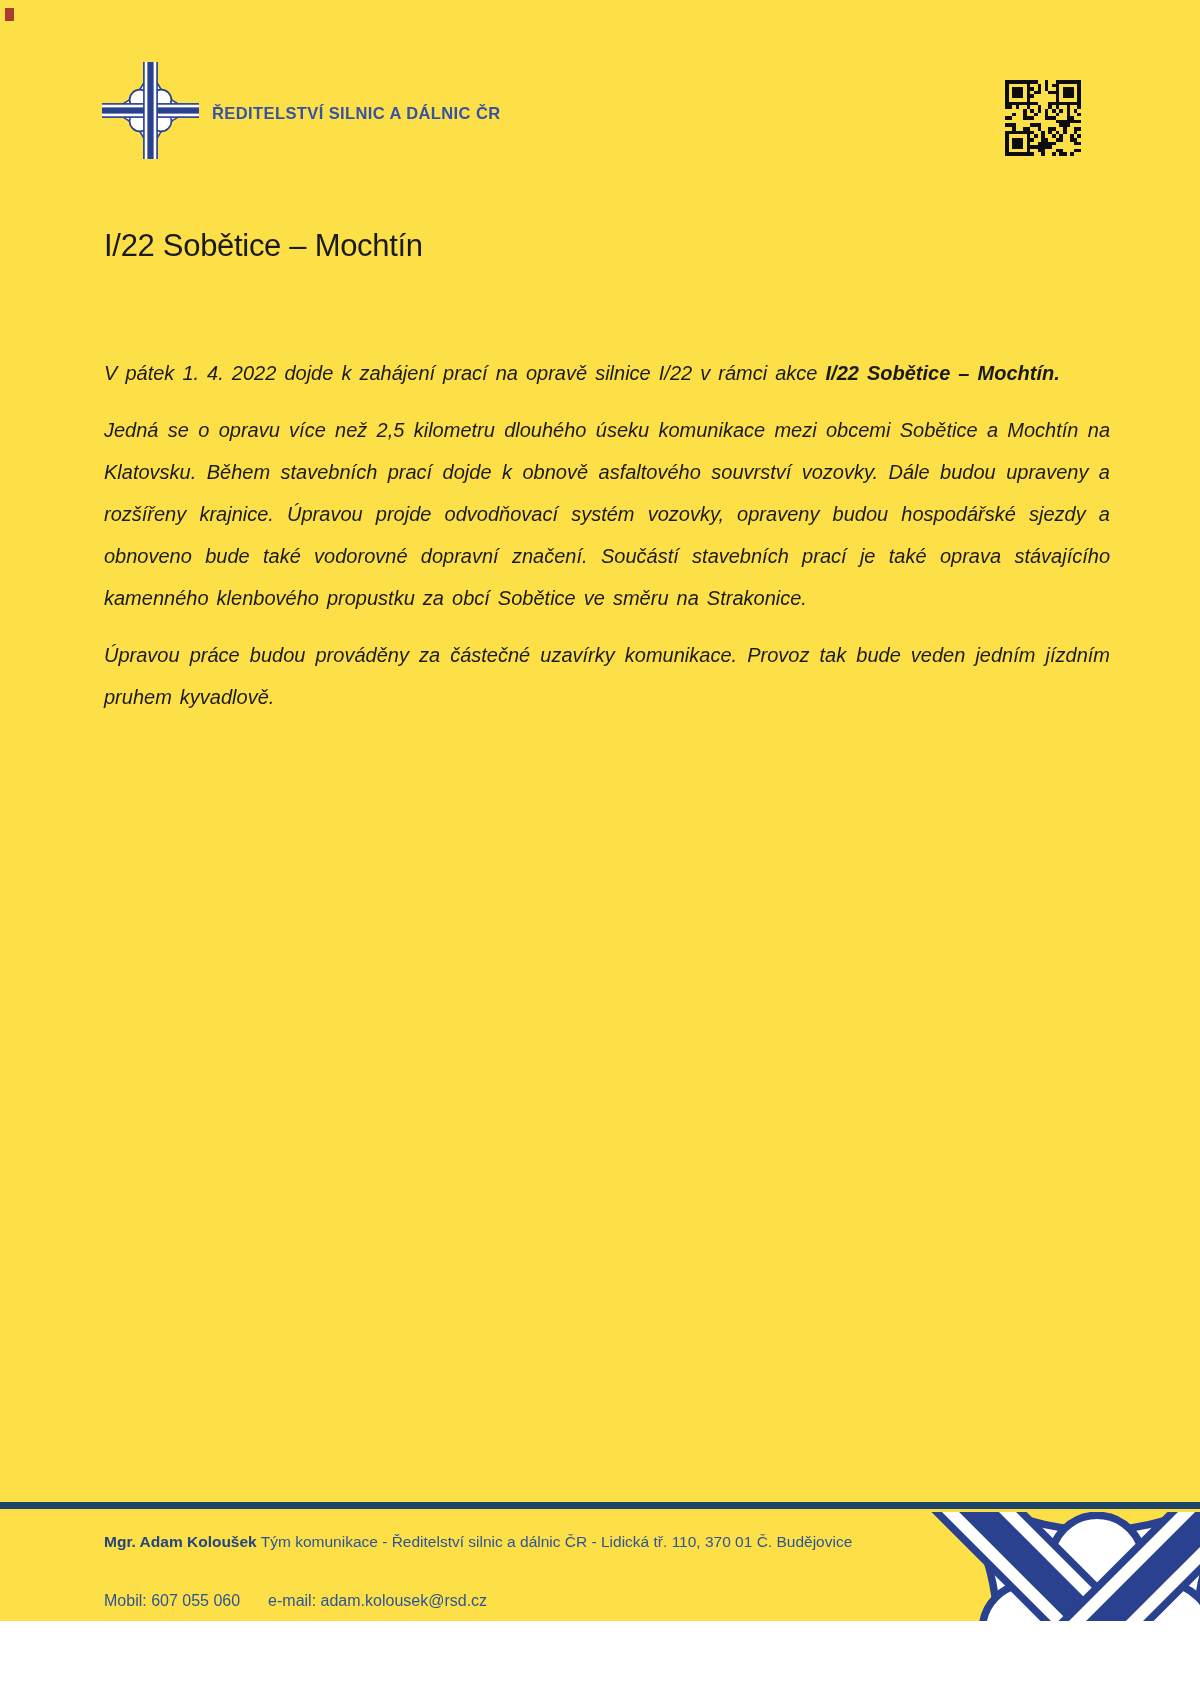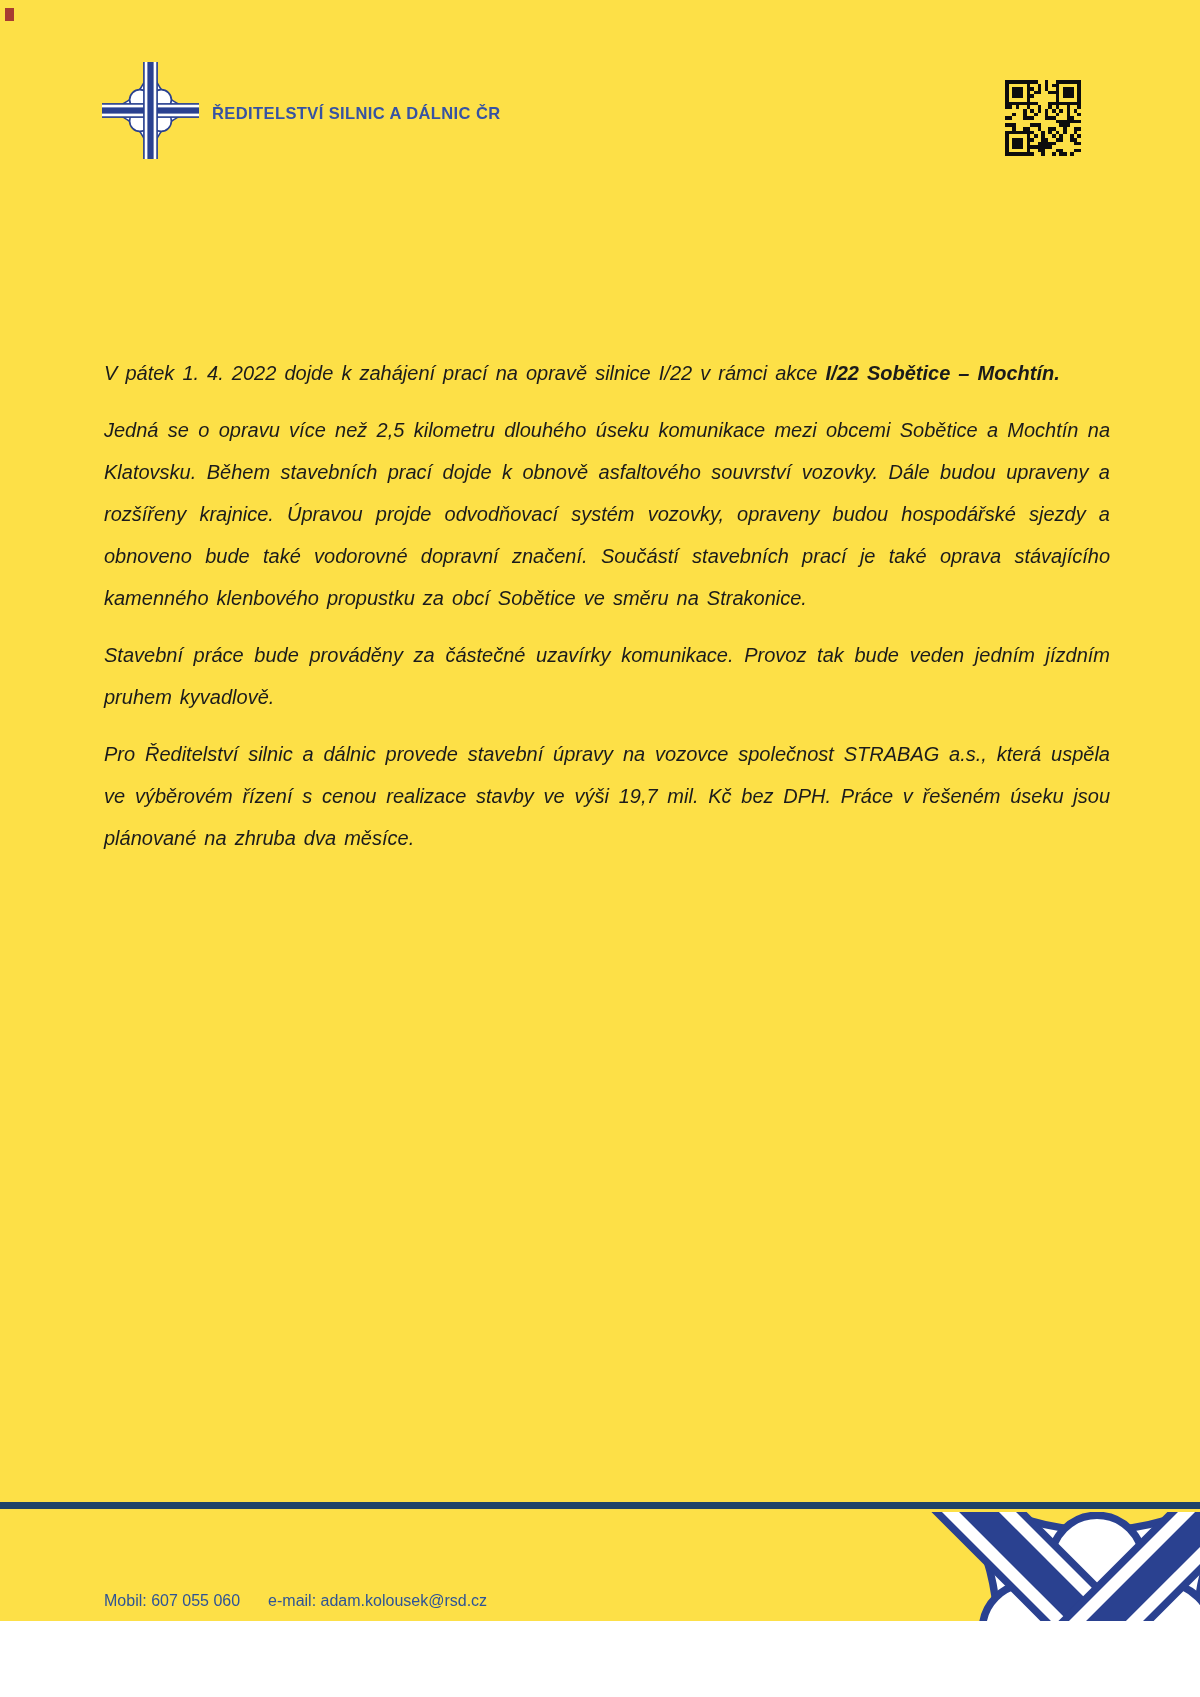--- a/index.html
+++ b/index.html
@@ -60,30 +60,33 @@
   </div>
 
   <div class="org-name">ŘEDITELSTVÍ SILNIC A DÁLNIC ČR</div>
 
   <div class="qr">
     <svg viewBox="0 0 21 21" width="76" height="76" shape-rendering="crispEdges">
       <path id="qr-path" fill="#0d0d0d" d="M0 0h1v1h-1zM1 0h1v1h-1zM2 0h1v1h-1zM3 0h1v1h-1zM4 0h1v1h-1zM5 0h1v1h-1zM6 0h1v1h-1zM7 0h1v1h-1zM8 0h1v1h-1zM11 0h1v1h-1zM14 0h1v1h-1zM15 0h1v1h-1zM16 0h1v1h-1zM17 0h1v1h-1zM18 0h1v1h-1zM19 0h1v1h-1zM20 0h1v1h-1zM0 1h1v1h-1zM6 1h1v1h-1zM9 1h1v1h-1zM11 1h1v1h-1zM13 1h1v1h-1zM14 1h1v1h-1zM20 1h1v1h-1zM0 2h1v1h-1zM2 2h1v1h-1zM3 2h1v1h-1zM4 2h1v1h-1zM6 2h1v1h-1zM7 2h1v1h-1zM9 2h1v1h-1zM11 2h1v1h-1zM14 2h1v1h-1zM16 2h1v1h-1zM17 2h1v1h-1zM18 2h1v1h-1zM20 2h1v1h-1zM0 3h1v1h-1zM2 3h1v1h-1zM3 3h1v1h-1zM4 3h1v1h-1zM6 3h1v1h-1zM8 3h1v1h-1zM9 3h1v1h-1zM12 3h1v1h-1zM13 3h1v1h-1zM14 3h1v1h-1zM16 3h1v1h-1zM17 3h1v1h-1zM18 3h1v1h-1zM20 3h1v1h-1zM0 4h1v1h-1zM2 4h1v1h-1zM3 4h1v1h-1zM4 4h1v1h-1zM6 4h1v1h-1zM7 4h1v1h-1zM14 4h1v1h-1zM16 4h1v1h-1zM17 4h1v1h-1zM18 4h1v1h-1zM20 4h1v1h-1zM0 5h1v1h-1zM6 5h1v1h-1zM14 5h1v1h-1zM20 5h1v1h-1zM0 6h1v1h-1zM1 6h1v1h-1zM2 6h1v1h-1zM3 6h1v1h-1zM4 6h1v1h-1zM5 6h1v1h-1zM6 6h1v1h-1zM7 6h1v1h-1zM8 6h1v1h-1zM12 6h1v1h-1zM13 6h1v1h-1zM14 6h1v1h-1zM15 6h1v1h-1zM16 6h1v1h-1zM17 6h1v1h-1zM18 6h1v1h-1zM19 6h1v1h-1zM20 6h1v1h-1zM0 7h1v1h-1zM1 7h1v1h-1zM3 7h1v1h-1zM6 7h1v1h-1zM9 7h1v1h-1zM12 7h1v1h-1zM14 7h1v1h-1zM17 7h1v1h-1zM20 7h1v1h-1zM5 8h1v1h-1zM7 8h1v1h-1zM9 8h1v1h-1zM11 8h1v1h-1zM13 8h1v1h-1zM15 8h1v1h-1zM17 8h1v1h-1zM19 8h1v1h-1zM2 9h1v1h-1zM5 9h1v1h-1zM8 9h1v1h-1zM11 9h1v1h-1zM14 9h1v1h-1zM17 9h1v1h-1zM20 9h1v1h-1zM0 10h1v1h-1zM1 10h1v1h-1zM5 10h1v1h-1zM6 10h1v1h-1zM7 10h1v1h-1zM11 10h1v1h-1zM12 10h1v1h-1zM13 10h1v1h-1zM17 10h1v1h-1zM18 10h1v1h-1zM14 11h1v1h-1zM15 11h1v1h-1zM16 11h1v1h-1zM17 11h1v1h-1zM18 11h1v1h-1zM19 11h1v1h-1zM20 11h1v1h-1zM0 12h1v1h-1zM1 12h1v1h-1zM2 12h1v1h-1zM7 12h1v1h-1zM8 12h1v1h-1zM9 12h1v1h-1zM15 12h1v1h-1zM16 12h1v1h-1zM17 12h1v1h-1zM2 13h1v1h-1zM5 13h1v1h-1zM6 13h1v1h-1zM9 13h1v1h-1zM12 13h1v1h-1zM13 13h1v1h-1zM16 13h1v1h-1zM19 13h1v1h-1zM20 13h1v1h-1zM0 14h1v1h-1zM1 14h1v1h-1zM2 14h1v1h-1zM3 14h1v1h-1zM4 14h1v1h-1zM5 14h1v1h-1zM6 14h1v1h-1zM7 14h1v1h-1zM10 14h1v1h-1zM12 14h1v1h-1zM14 14h1v1h-1zM16 14h1v1h-1zM19 14h1v1h-1zM0 15h1v1h-1zM6 15h1v1h-1zM8 15h1v1h-1zM10 15h1v1h-1zM13 15h1v1h-1zM15 15h1v1h-1zM18 15h1v1h-1zM20 15h1v1h-1zM0 16h1v1h-1zM2 16h1v1h-1zM3 16h1v1h-1zM4 16h1v1h-1zM6 16h1v1h-1zM7 16h1v1h-1zM10 16h1v1h-1zM11 16h1v1h-1zM14 16h1v1h-1zM15 16h1v1h-1zM18 16h1v1h-1zM19 16h1v1h-1zM0 17h1v1h-1zM2 17h1v1h-1zM3 17h1v1h-1zM4 17h1v1h-1zM6 17h1v1h-1zM9 17h1v1h-1zM10 17h1v1h-1zM11 17h1v1h-1zM12 17h1v1h-1zM13 17h1v1h-1zM19 17h1v1h-1zM20 17h1v1h-1zM0 18h1v1h-1zM2 18h1v1h-1zM3 18h1v1h-1zM4 18h1v1h-1zM6 18h1v1h-1zM7 18h1v1h-1zM8 18h1v1h-1zM9 18h1v1h-1zM10 18h1v1h-1zM11 18h1v1h-1zM12 18h1v1h-1zM0 19h1v1h-1zM6 19h1v1h-1zM9 19h1v1h-1zM10 19h1v1h-1zM14 19h1v1h-1zM15 19h1v1h-1zM19 19h1v1h-1zM20 19h1v1h-1zM0 20h1v1h-1zM1 20h1v1h-1zM2 20h1v1h-1zM3 20h1v1h-1zM4 20h1v1h-1zM5 20h1v1h-1zM6 20h1v1h-1zM7 20h1v1h-1zM10 20h1v1h-1zM13 20h1v1h-1zM15 20h1v1h-1zM16 20h1v1h-1zM18 20h1v1h-1z"></path>
     </svg>
   </div>
 
+  <h1 class="doc-title">I/22 Sobětice – Mochtín</h1>
 
   <main class="doc-body">
     <p><span>V pátek 1. 4. 2022 dojde k zahájení prací na opravě silnice I/22 v rámci akce </span><strong>I/22 Sobětice – Mochtín.</strong></p>
     <p>Jedná se o opravu více než 2,5 kilometru dlouhého úseku komunikace mezi obcemi Sobětice a Mochtín na Klatovsku. Během stavebních prací dojde k obnově asfaltového souvrství vozovky. Dále budou upraveny a rozšířeny krajnice. Úpravou projde odvodňovací systém vozovky, opraveny budou hospodářské sjezdy a obnoveno bude také vodorovné dopravní značení. Součástí stavebních prací je také oprava stávajícího kamenného klenbového propustku za obcí Sobětice ve směru na Strakonice.</p>
-    <p>Stavební práce bude prováděny za částečné uzavírky komunikace. Provoz tak bude veden jedním jízdním pruhem kyvadlově.</p>
-    <p>Pro Ředitelství silnic a dálnic provede stavební úpravy na vozovce společnost STRABAG a.s., která uspěla ve výběrovém řízení s cenou realizace stavby ve výši 19,7 mil. Kč bez DPH. Práce v řešeném úseku jsou plánované na zhruba dva měsíce.</p>
+    <p>Úpravou práce budou prováděny za částečné uzavírky komunikace. Provoz tak bude veden jedním jízdním pruhem kyvadlově.</p>
   </main>
 
   <div class="footer-rule"></div>
 
+  <div class="contact-line1">
+    <strong>Mgr. Adam Koloušek</strong><span> Tým komunikace - Ředitelství silnic a dálnic ČR - Lidická tř. 110, 370 01 Č. Budějovice</span>
+  </div>
 
   <div class="contact-line2">
     <span>Mobil: 607 055 060</span><span class="email">e-mail: adam.kolousek@rsd.cz</span>
   </div>
 
   <div class="big-logo">
     <svg viewBox="0 0 100 100" width="440" height="440">
       <use href="#rsd-symbol"></use>
     </svg>
   </div>

